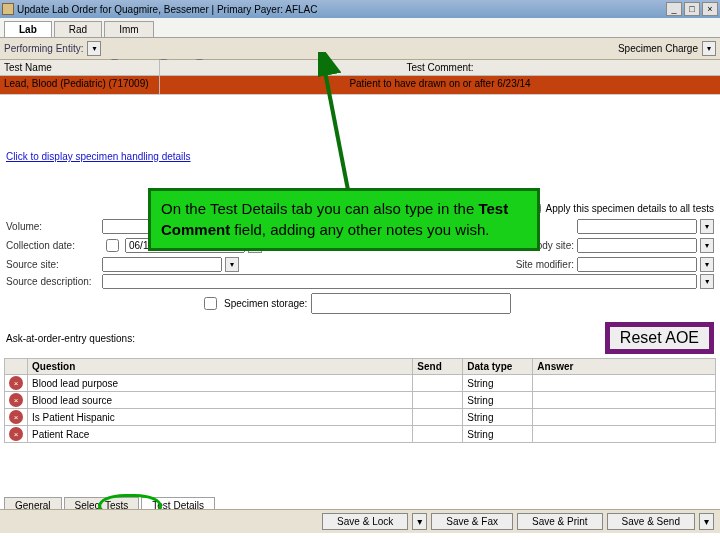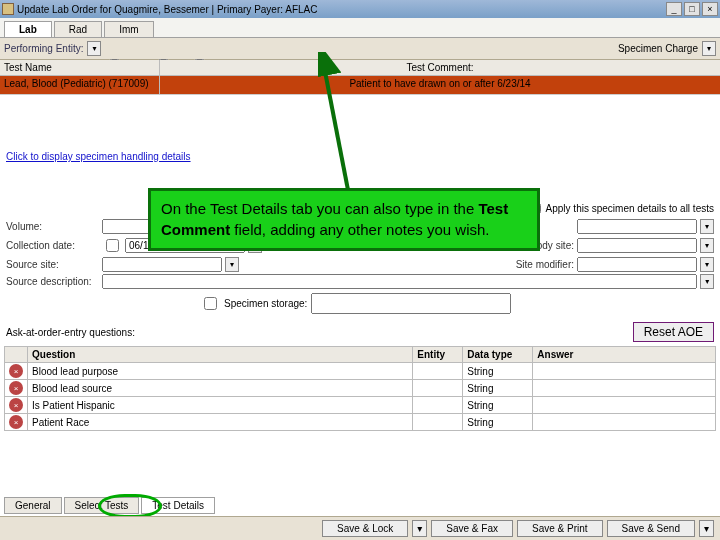--- a/index.html
+++ b/index.html
@@ -33,33 +33,33 @@
 
   .detailsgrid { display:grid; grid-template-columns:90px 1fr 1fr; gap:2px 6px; padding:0 6px; font-size:10px; position:relative; }
   .glabel { color:#333; font-size:10px; align-self:center; }
   .ginput { display:flex; gap:3px; align-items:center; }
   .ginput input[type=text] { width:120px; height:15px; font-size:10px; }
   .dd { width:14px;height:15px;border:1px solid #888;background:#eee;display:inline-flex;align-items:center;justify-content:center;font-size:8px; }
 
   .storage { display:flex; align-items:center; gap:4px; padding:4px 200px; font-size:10px; }
 
   .aoelabel { padding:4px 6px; font-size:10px; display:flex; justify-content:space-between; align-items:center; }
-  .resetbtn { padding:2px 10px; border:1px solid #701a75;background:#eee;font-size:12px; }
+  .resetbtn { padding:2px 10px; border:5px solid #701a75;background:#eee;font-size:16px; }
 
   .aoetbl { width:calc(100% - 8px); margin:0 4px; border-collapse:collapse; font-size:10px;padding-left:20px; }
   .aoetbl th,.aoetbl td { border:1px solid #bbb; padding:1px 4px; text-align:left; height:16px; }
   .aoetbl th { background:#ece9e2; }
   .rowx { width:14px;height:14px;background:#b44;border-radius:50%;display:inline-flex;align-items:center;justify-content:center;color:#fff;font-size:8px; }
 
   .bottomtabs { position:absolute; bottom:26px; left:4px; display:flex; gap:2px; }
   .btab { padding:2px 10px; border:1px solid #a0a0a0; background:#ece9e2; font-size:10px; cursor:default;text-align:center; }
   .btab.active { background:#fff; }
   .oval { position:absolute; bottom:22px; left:98px; width:64px; height:24px; border:3px solid #0a0; border-radius:50%/60%; pointer-events:none; }
 
-  .footer { position:absolute; bottom:0; left:0; right:0; height:24px; background:#e8e2d5; border-top:1px solid #b0a890; display:flex; justify-content:flex-end; align-items:center; gap:4px; padding:0 6px; }
+  .footer { position:absolute; bottom:7px; left:0; right:0; height:24px; background:#e8e2d5; border-top:1px solid #b0a890; display:flex; justify-content:flex-end; align-items:center; gap:4px; padding:0 6px; }
   .fbtn { padding:2px 14px; border:1px solid #888; background:#eee; font-size:10px; }
   .sm { padding:2px 4px; }
 
   .callout { position:absolute; left:148px; top:188px; width:392px; background:#19d019; border:3px solid #0a700a; padding:8px 10px; font-family:"Comic Sans MS","Segoe Script",cursive; font-size:15px; line-height:1.3; z-index:5; }
   .arrow { position:absolute; left:318px; top:52px; z-index:4; }
 </style>
 </head>
 <body>
 
 <div class="titlebar">
@@ -170,21 +170,21 @@
 <div class="aoelabel">
   <span>Ask-at-order-entry questions:</span>
   <button class="resetbtn">Reset AOE</button>
 </div>
 
 <table class="aoetbl">
   <tbody>
       <tr>
     <th style="width:14px"></th>
     <th>Question</th>
-    <th style="width:50px">Entity</th>
+    <th style="width:50px">Send</th>
     <th style="width:70px">Data type</th>
     <th>Answer</th>
   </tr>
   <tr>
         <td><span class="rowx">×</span></td>
         <td>Blood lead purpose</td>
         <td></td>
         <td>String</td>
         <td></td>
       </tr>

